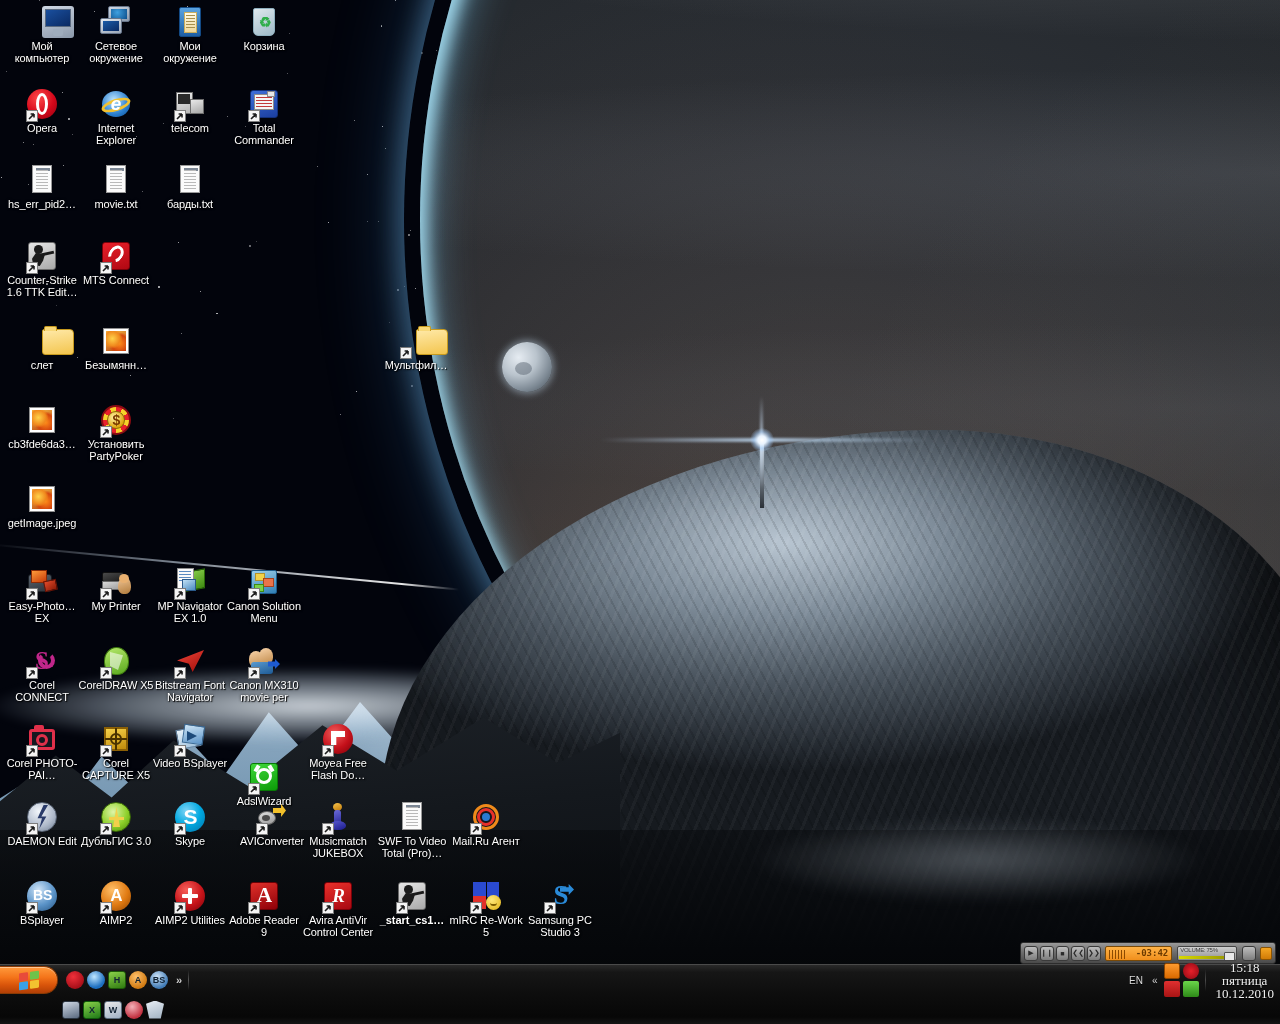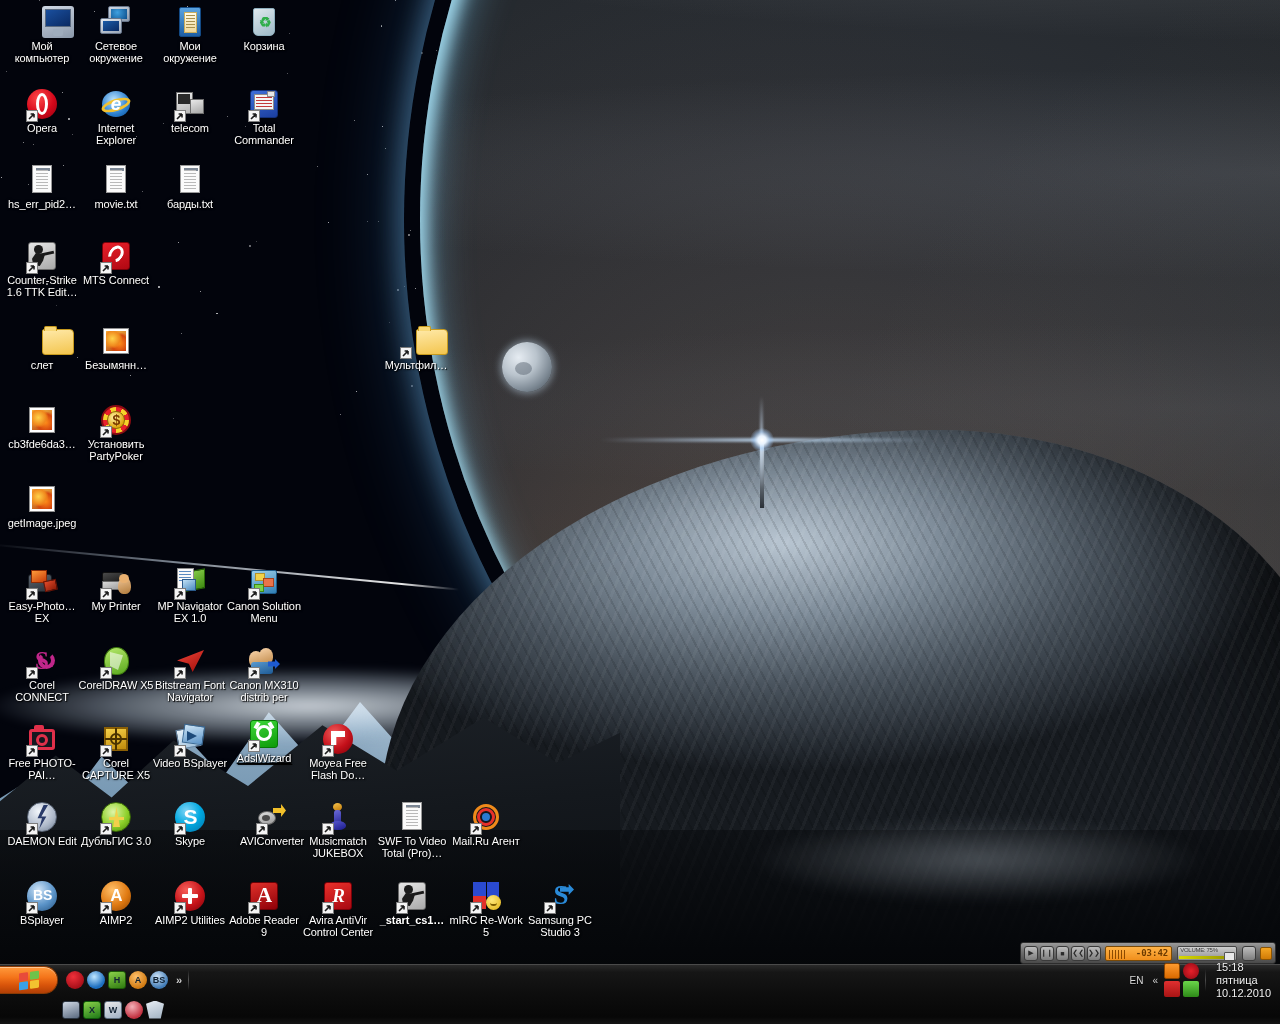--- a/index.html
+++ b/index.html
@@ -268,22 +268,22 @@
   .task .tt{
     font-size:10.5px;color:#e9e9e9;white-space:nowrap;overflow:hidden;text-overflow:ellipsis;
     text-shadow:0 1px 0 #000;
   }
 
   #tray{
     margin-left:auto; display:flex; align-items:center; height:30px; padding-right:6px; gap:4px;
   }
   .tray-ico{width:16px;height:16px;border-radius:2px;position:relative;}
   #clock{
-    color:#f0f0f0;font-size:11px;line-height:13px;
-    text-shadow:0 1px 1px #000; padding-left:6px; min-width:64px;
+    color:#f0f0f0;font-size:13px;text-align:center;line-height:13px;
+    text-shadow:0 1px 1px #000; padding-left:6px; min-width:64px;font-family:Liberation Serif, serif;
   }
   .lang{
     color:#dcdcdc;font-size:10px;padding:0 3px;text-shadow:0 1px 0 #000;
   }
   .tray-sep{width:1px;height:22px;background:linear-gradient(180deg,transparent,#4a4a4a,transparent);}
   .tray-arrows{color:#cfcfcf;font-size:10px;padding:0 2px;}
 
   #tray-grid{display:grid;grid-template-columns:18px 18px;grid-template-rows:17px 17px;gap:1px;}
 </style>
 </head>
@@ -691,33 +691,33 @@
       <span class="glyph">
         <span style="position:absolute;left:1px;top:6px;width:14px;height:16px;border-radius:50% 50% 40% 40%;background:linear-gradient(160deg,#f7d2a8,#c08a4a);"></span>
          <span style="position:absolute;left:11px;top:3px;width:14px;height:16px;border-radius:50% 50% 40% 40%;background:linear-gradient(160deg,#f7d2a8,#c08a4a);"></span>
          <span style="position:absolute;left:3px;top:17px;width:22px;height:12px;background:linear-gradient(160deg,#5a9ad0,#1d5a95);border-radius:3px;"></span>
          <span style="position:absolute;left:20px;top:14px;width:12px;height:10px;background:#1d5ad0;clip-path:polygon(0 25%,58% 25%,58% 0,100% 50%,58% 100%,58% 75%,0 75%);"></span>
         <span class="arrow-mark"><svg width="12" height="12" viewBox="0 0 12 12">
           <rect x="0.5" y="0.5" width="11" height="11" fill="#f4f4f4" stroke="#7d7d7d"></rect>
           <path d="M3 9 L8 4 M8 4 L4.6 4 M8 4 L8 7.4" stroke="#1b1b1b" stroke-width="1.6" fill="none"></path>
         </svg></span>
       </span>
-      <span class="lbl">Canon MX310 distrib  per</span>
+      <span class="lbl">Canon MX310 movie  per</span>
     </div>
     <div class="dicon" style="left: 4px; top: 723px;">
       <span class="glyph">
         <span style="position:absolute;left:3px;top:6px;width:26px;height:21px;border:3px solid #e0304a;border-radius:3px;box-sizing:border-box;background:rgba(255,255,255,.08);"></span>
          <span style="position:absolute;left:10px;top:11px;width:12px;height:12px;border:3px solid #e0304a;border-radius:50%;box-sizing:border-box;"></span>
          <span style="position:absolute;left:8px;top:2px;width:10px;height:5px;background:#e0304a;border-radius:2px 2px 0 0;"></span>
         <span class="arrow-mark"><svg width="12" height="12" viewBox="0 0 12 12">
           <rect x="0.5" y="0.5" width="11" height="11" fill="#f4f4f4" stroke="#7d7d7d"></rect>
           <path d="M3 9 L8 4 M8 4 L4.6 4 M8 4 L8 7.4" stroke="#1b1b1b" stroke-width="1.6" fill="none"></path>
         </svg></span>
       </span>
-      <span class="lbl">Free PHOTO-PAI…</span>
+      <span class="lbl">Corel PHOTO-PAI…</span>
     </div>
     <div class="dicon" style="left: 78px; top: 723px;">
       <span class="glyph">
         <span style="position:absolute;left:4px;top:4px;width:24px;height:24px;background:linear-gradient(160deg,#f7d24a,#c08a0a);border:2px solid #8a5f05;box-sizing:border-box;"></span>
          <span style="position:absolute;left:15px;top:5px;width:2px;height:22px;background:#4a3200;"></span>
          <span style="position:absolute;left:5px;top:15px;width:22px;height:2px;background:#4a3200;"></span>
          <span style="position:absolute;left:10px;top:10px;width:12px;height:12px;border:2px solid #4a3200;border-radius:50%;box-sizing:border-box;"></span>
         <span class="arrow-mark"><svg width="12" height="12" viewBox="0 0 12 12">
           <rect x="0.5" y="0.5" width="11" height="11" fill="#f4f4f4" stroke="#7d7d7d"></rect>
           <path d="M3 9 L8 4 M8 4 L4.6 4 M8 4 L8 7.4" stroke="#1b1b1b" stroke-width="1.6" fill="none"></path>
@@ -730,21 +730,21 @@
         <span style="position:absolute;left:3px;top:5px;width:23px;height:20px;background:linear-gradient(160deg,#eaf4fb,#9ec0dc);border:1px solid #6a8aa8;transform:rotate(-10deg);"></span>
          <span style="position:absolute;left:9px;top:2px;width:21px;height:19px;background:linear-gradient(160deg,#cfe6f7,#5a93c8);border:1px solid #3a6a96;transform:rotate(8deg);"></span>
          <span style="position:absolute;left:13px;top:8px;width:10px;height:10px;background:#1d4a7a;clip-path:polygon(0 0,100% 50%,0 100%);"></span>
         <span class="arrow-mark"><svg width="12" height="12" viewBox="0 0 12 12">
           <rect x="0.5" y="0.5" width="11" height="11" fill="#f4f4f4" stroke="#7d7d7d"></rect>
           <path d="M3 9 L8 4 M8 4 L4.6 4 M8 4 L8 7.4" stroke="#1b1b1b" stroke-width="1.6" fill="none"></path>
         </svg></span>
       </span>
       <span class="lbl">Video BSplayer</span>
     </div>
-    <div class="dicon" style="left: 226px; top: 718px; text-decoration: underline;">
+    <div class="dicon" style="left: 226px; top: 761px;">
       <span class="glyph">
         <span class="i-sq" style="background:linear-gradient(160deg,#3fd83a,#0c9a08);border:1px solid #077a05;"></span>
          <span style="position:absolute;left:8px;top:7px;width:16px;height:16px;border:3px solid #fff;border-radius:50%;box-sizing:border-box;"></span>
          <span style="position:absolute;left:7px;top:4px;width:4px;height:7px;background:#fff;transform:rotate(30deg);"></span>
          <span style="position:absolute;left:21px;top:4px;width:4px;height:7px;background:#fff;transform:rotate(-30deg);"></span>
         <span class="arrow-mark"><svg width="12" height="12" viewBox="0 0 12 12">
           <rect x="0.5" y="0.5" width="11" height="11" fill="#f4f4f4" stroke="#7d7d7d"></rect>
           <path d="M3 9 L8 4 M8 4 L4.6 4 M8 4 L8 7.4" stroke="#1b1b1b" stroke-width="1.6" fill="none"></path>
         </svg></span>
       </span>

